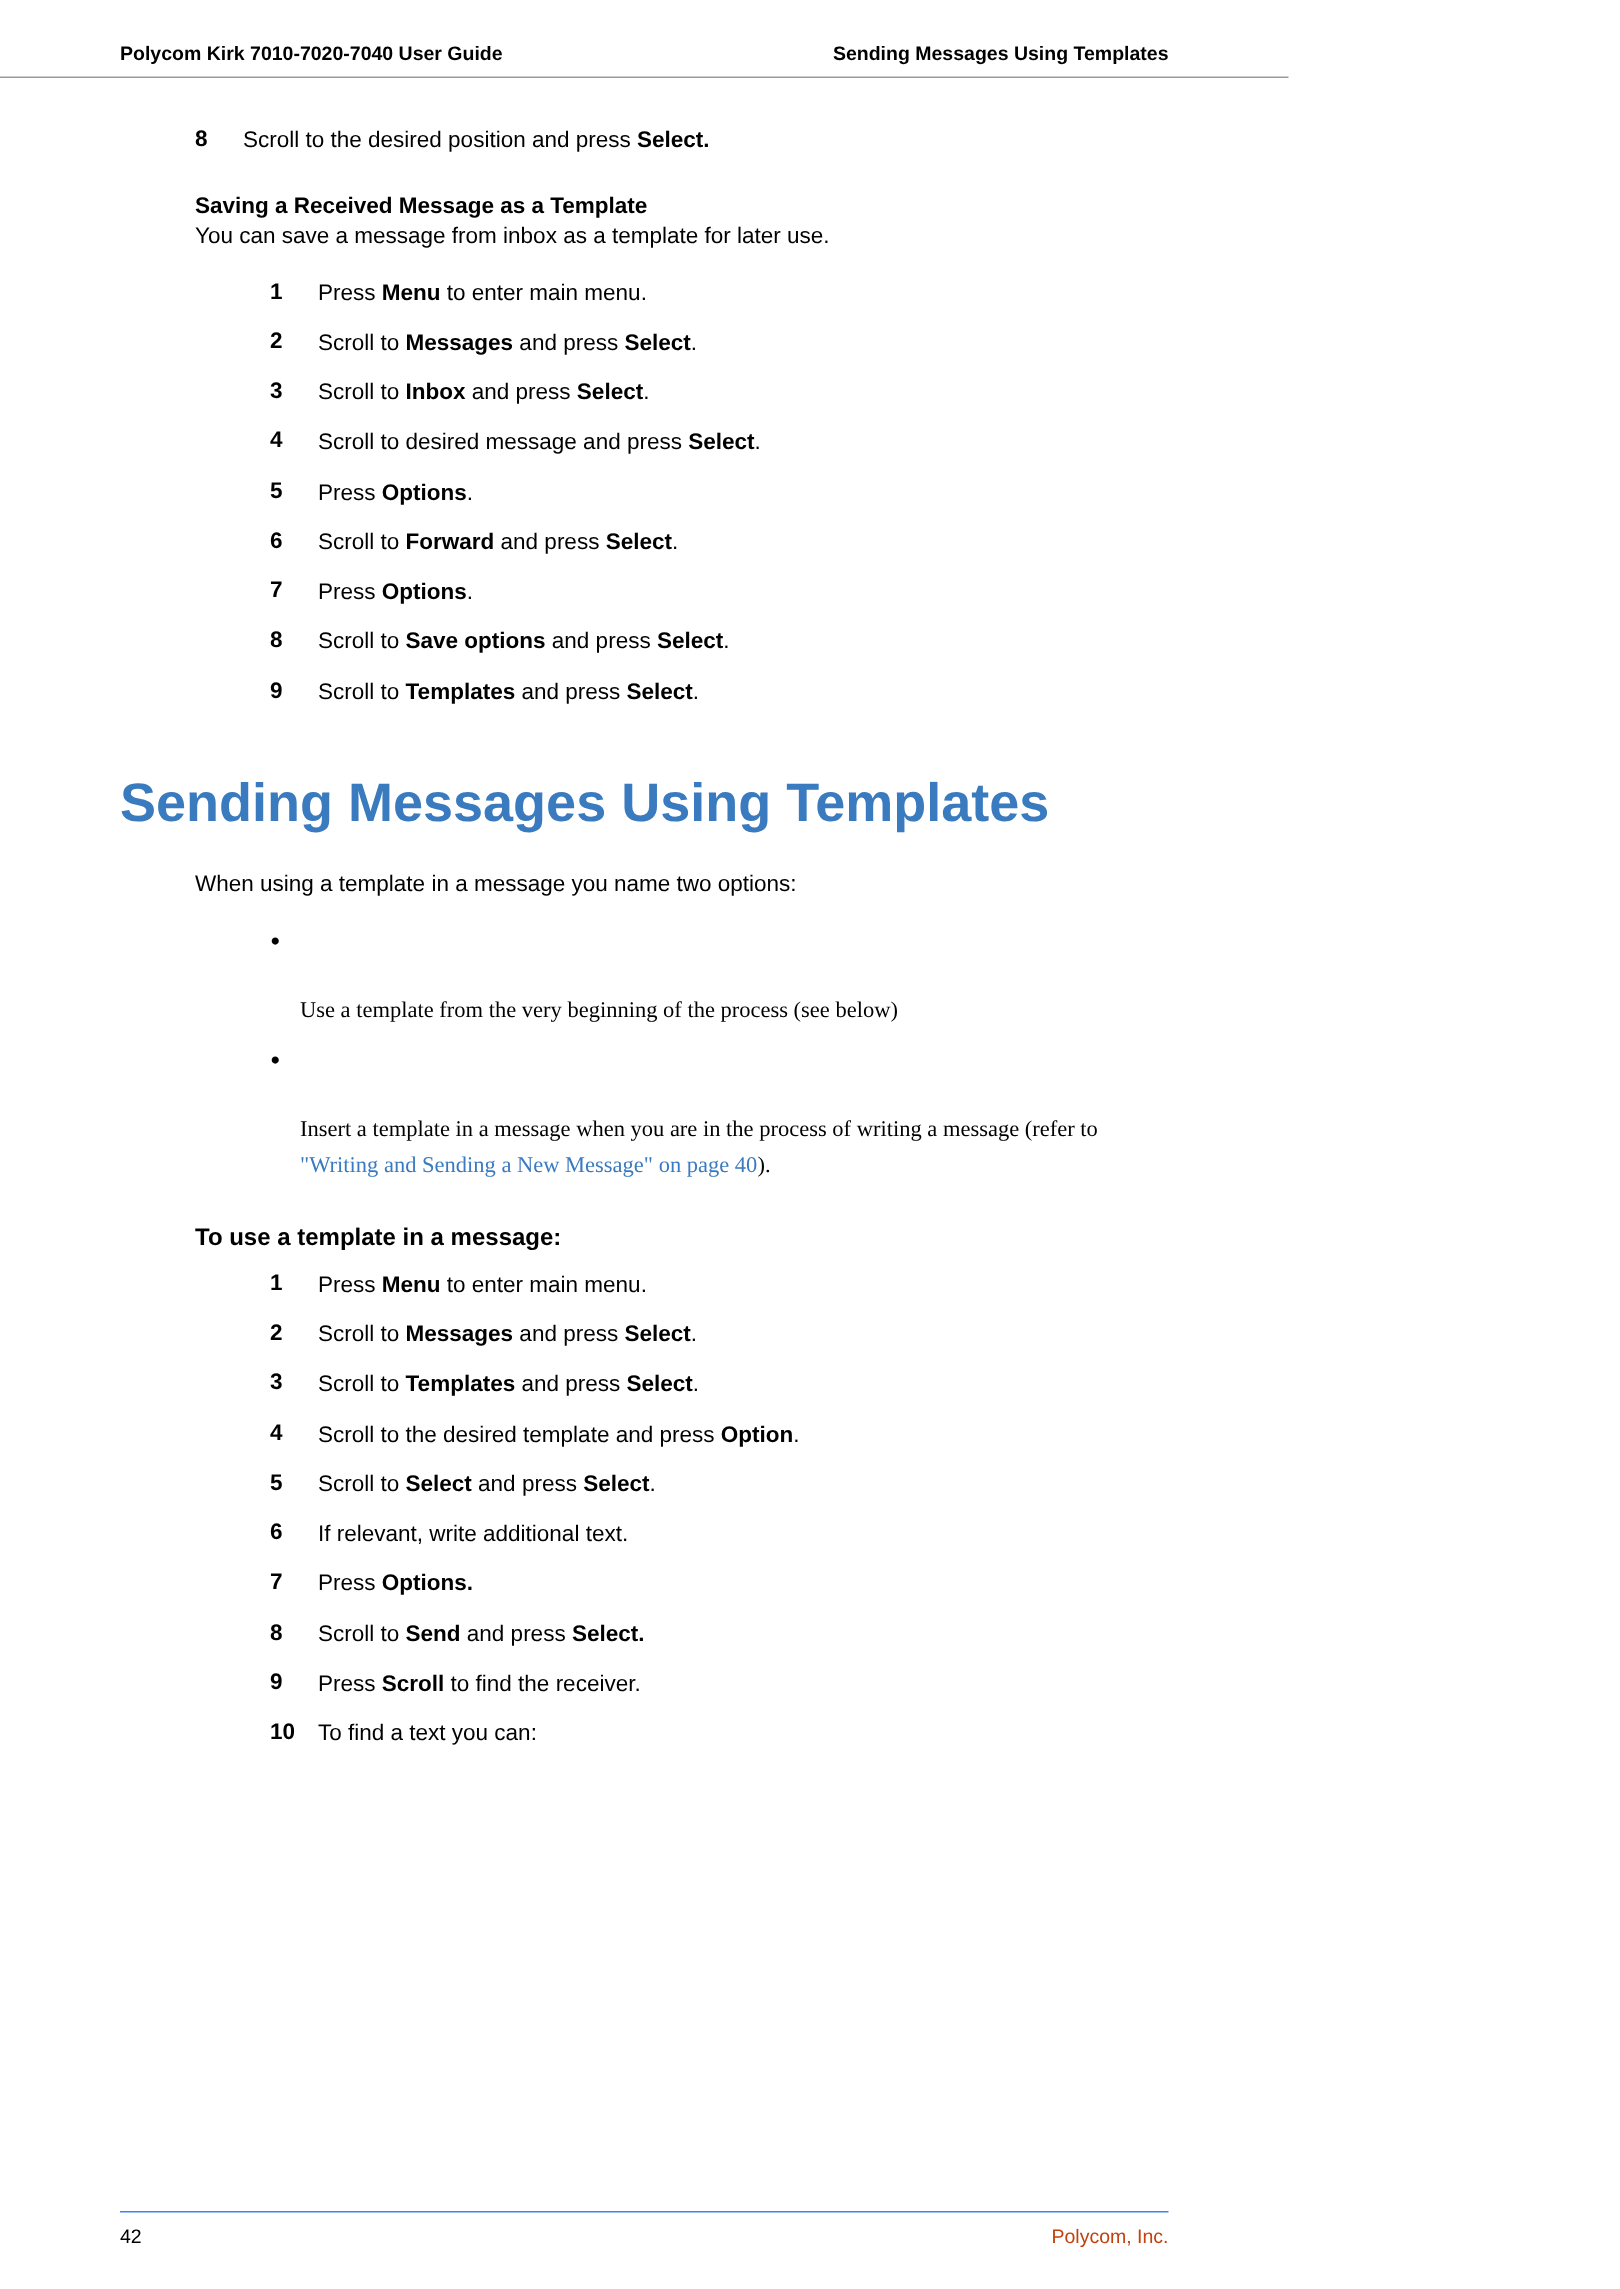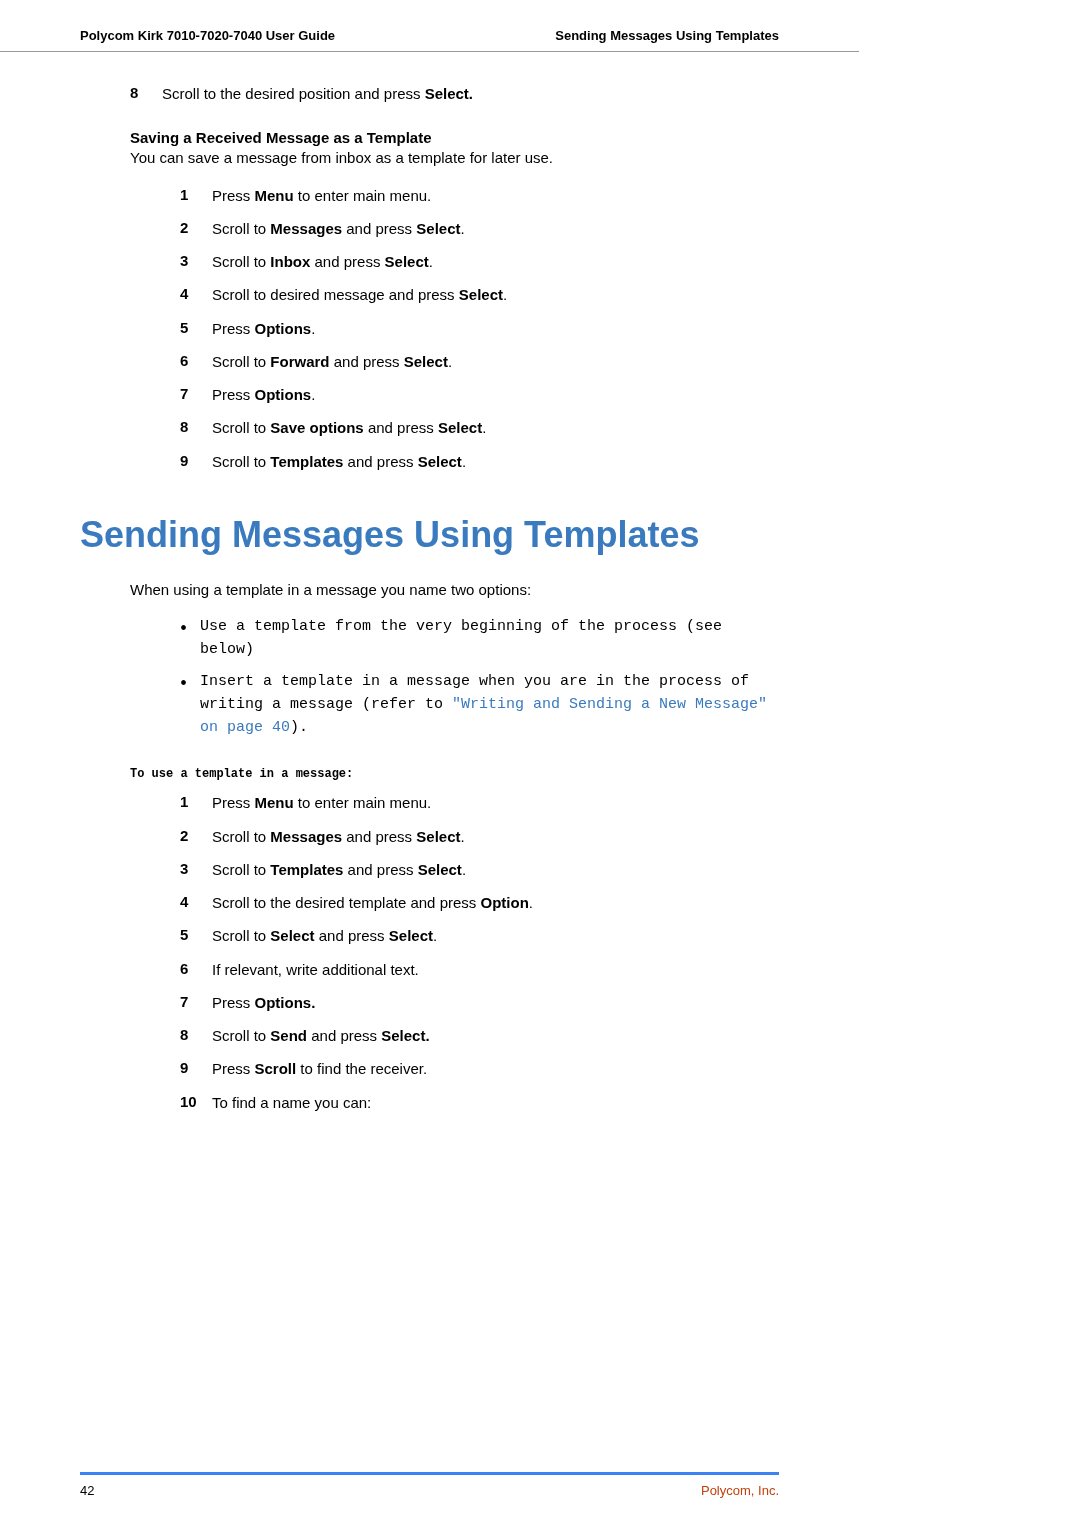--- a/index.html
+++ b/index.html
@@ -124,40 +124,41 @@
     }
 
     .bullet-dot {
       min-width: 20px;
       font-size: 20px;
       line-height: 1.3;
     }
 
     .bullet-text {
       flex: 1;
-      font-family: Liberation Mono, monospace;
+      font-family: Liberation Serif, serif;
       font-size: 15px;
       line-height: 1.55;
+      margin-top: 48px;
     }
 
     .link-text {
       color: #3a7abf;
       text-decoration: none;
     }
 
     
     .footer {
       position: absolute;
       bottom: 28px;
       left: 80px;
       right: 80px;
       display: flex;
       justify-content: space-between;
       align-items: flex-end;
-      border-top: 3px solid #3b82f6;
+      border-top: 1px solid #3b82f6;
       padding-top: 8px;
     }
 
     .footer-left {
       font-family: Arial, sans-serif;
       font-size: 13px;
       color: #000;
     }
 
     .footer-right {
@@ -165,22 +166,22 @@
       font-size: 13px;
       color: #c2410c;
     }
 
     
     .numbered-list {
       margin-left: 50px;
     }
 
     .sub-heading {
-      font-family: Liberation Mono, monospace;
-      font-size: 12px;
+      font-family: Liberation Sans, sans-serif;
+      font-size: 16px;
       font-weight: bold;
       margin-bottom: 10px;
       margin-top: 28px;
     }
 
   </style>
 </head>
 <body>
 
 <div class="page">
@@ -315,21 +316,21 @@
           <span class="step-text">Scroll to <b>Send</b> and press <b>Select.</b></span>
         </div>
 
         <div class="step-item">
           <span class="step-number-bold">9</span>
           <span class="step-text">Press <b>Scroll</b> to find the receiver.</span>
         </div>
 
         <div class="step-item">
           <span class="step-number-bold">10</span>
-          <span class="step-text">To find a name you can:</span>
+          <span class="step-text">To find a text you can:</span>
         </div>
 
       </div>
     </div>
 
   </div>
 
   <div class="footer">
     <span class="footer-left">42</span>
     <span class="footer-right">Polycom, Inc.</span>

